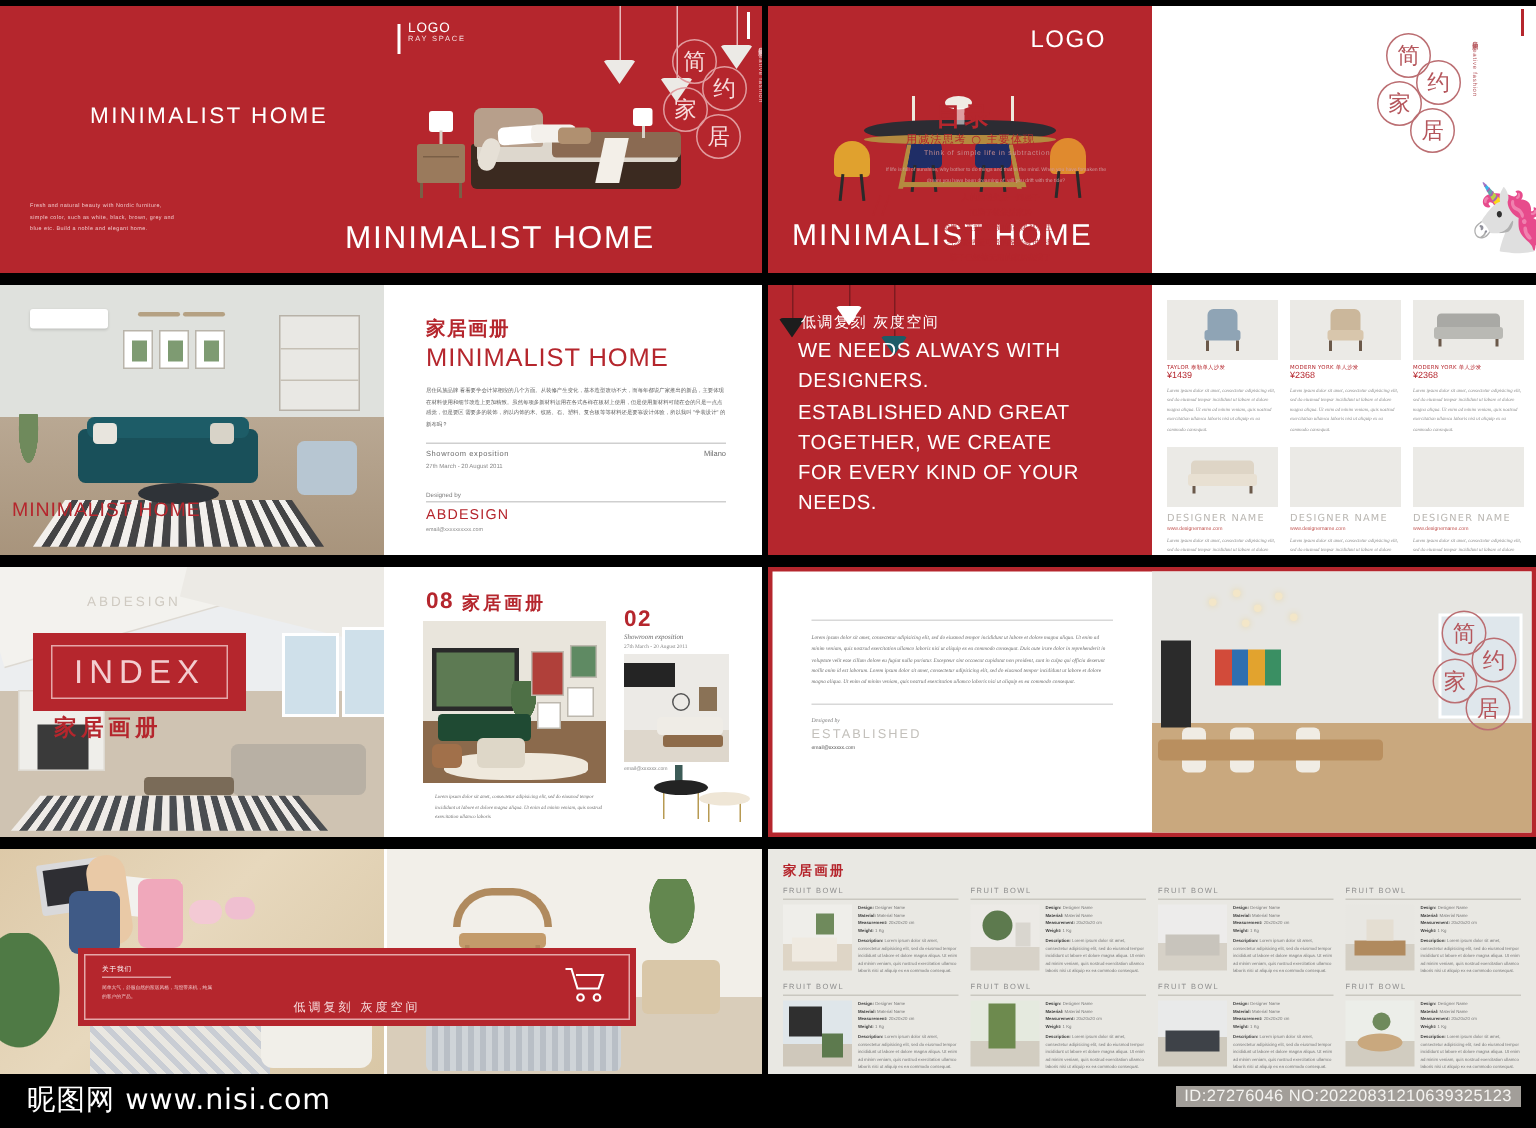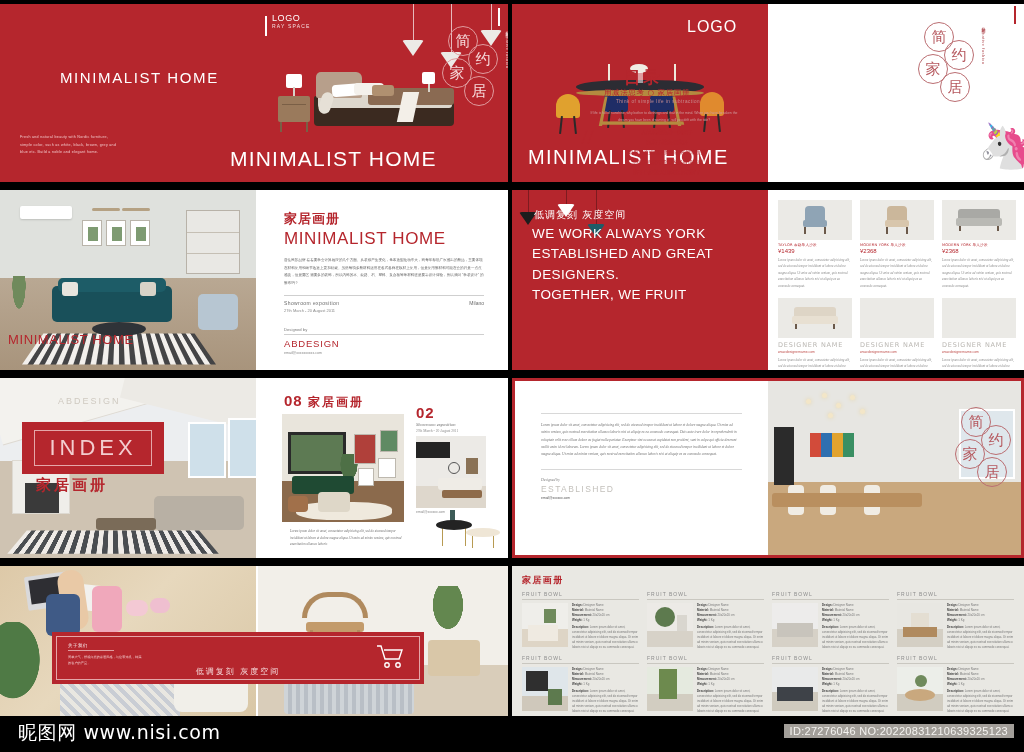--- a/index.html
+++ b/index.html
@@ -442,21 +442,21 @@
       </div>
       <div class="headline-lg">MINIMALIST HOME</div>
     </div>
 
     <div class="white-side">
 
       <div class="deer">🦄</div>
     </div>
 
     <div class="mulu">目录</div>
-    <div class="mulu-sub">用减法思考 ○ 家居画册</div>
+    <div class="mulu-sub">用减法思考 ○ 主要体现</div>
     <div class="mulu-en">Think of simple life in subtraction</div>
     <div class="mulu-para">If life is full of sunshine, why bother to do things and that in the mind. When you have forsaken the dream you have been dreaming of, will you drift with the tide?</div>
     <div class="slash">
         <i></i>
         <i></i>
       </div>
     <div class="mulu-cn" style="white-space:pre-line;">人的脑就像是一间屋子
 而脑子就像是家居
 如果一直把没用到的家居都清理掉
 当您要把最可贵的家居搬进来时
@@ -526,24 +526,26 @@
       <div class="pend">
         <span class="cord" style="left:10px;height:22px;"></span>
           <span class="cone dk" style="left:1px;top:22px;"></span>
         <span class="cord" style="left:48px;height:14px;"></span>
           <span class="cone" style="left:39px;top:14px;"></span>
         <span class="cord" style="left:78px;height:34px;"></span>
           <span class="cone tl" style="left:69px;top:34px;"></span>
       </div>
       <div class="cn">低调复刻 灰度空间</div>
       <div class="en">
-        <div>WE WORK ALWAYS YORK</div>
+        <div>WE NEEDS ALWAYS WITH</div>
+        <div>DESIGNERS.</div>
         <div>ESTABLISHED AND GREAT</div>
-        <div>DESIGNERS.</div>
-        <div>TOGETHER, WE FRUIT</div>
+        <div>TOGETHER, WE CREATE</div>
+        <div>FOR EVERY KIND OF YOUR</div>
+        <div>NEEDS.</div>
       </div>
     </div>
 
     <div class="pgrid">
       <div class="cols">
         <div class="col">
           <div class="pcard">
             <div class="ph sc1">
               <span class="fs fs-armchair">
                   <span class="bk" style="background:#8fa4b5"></span>

